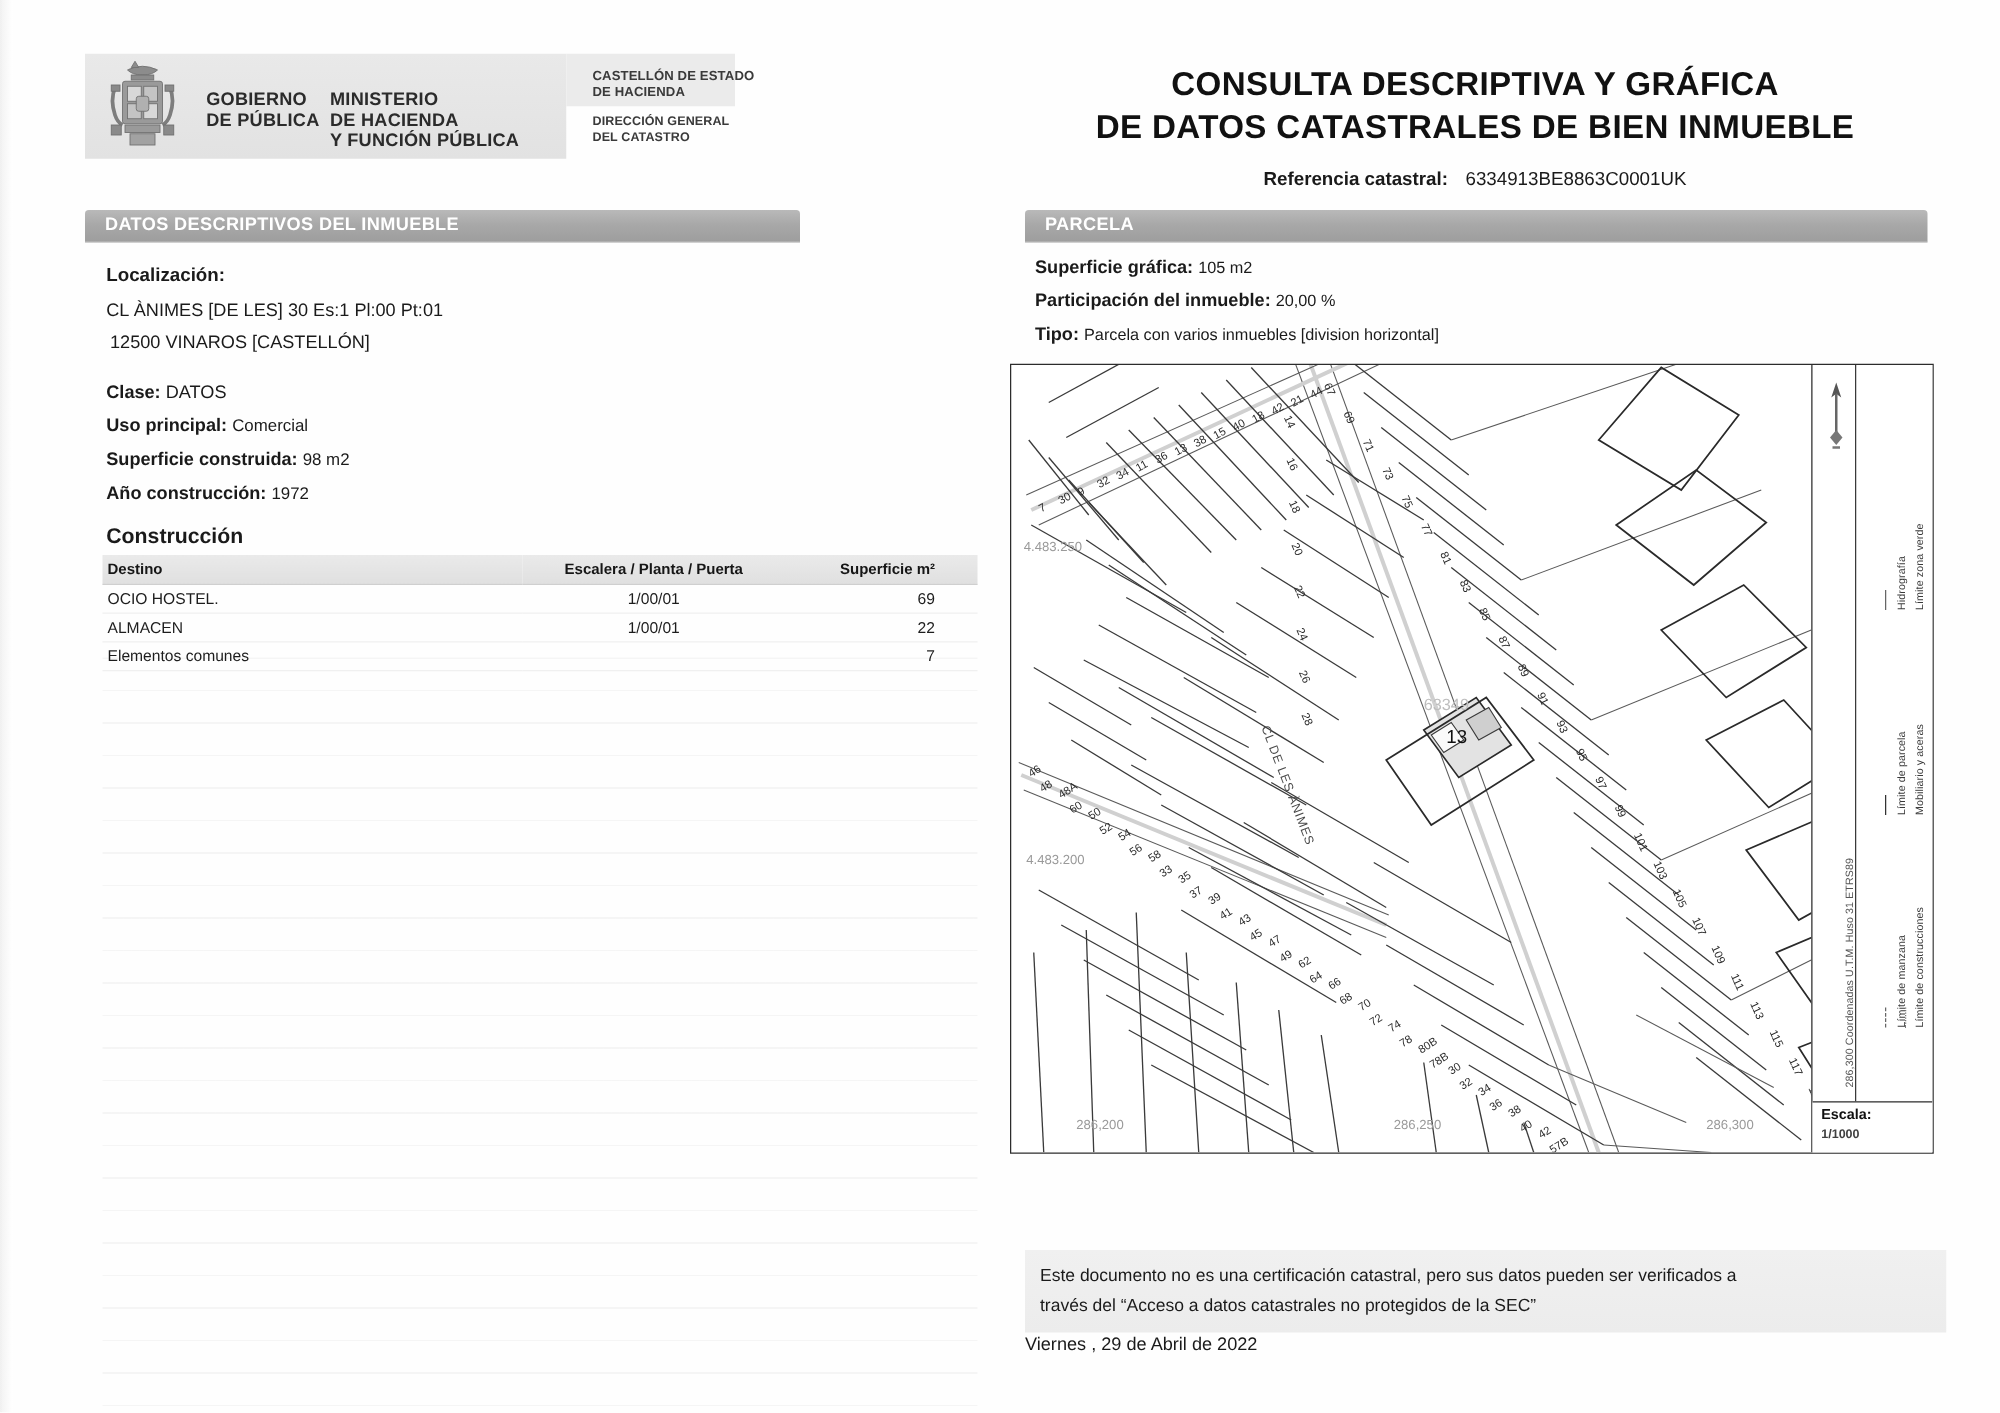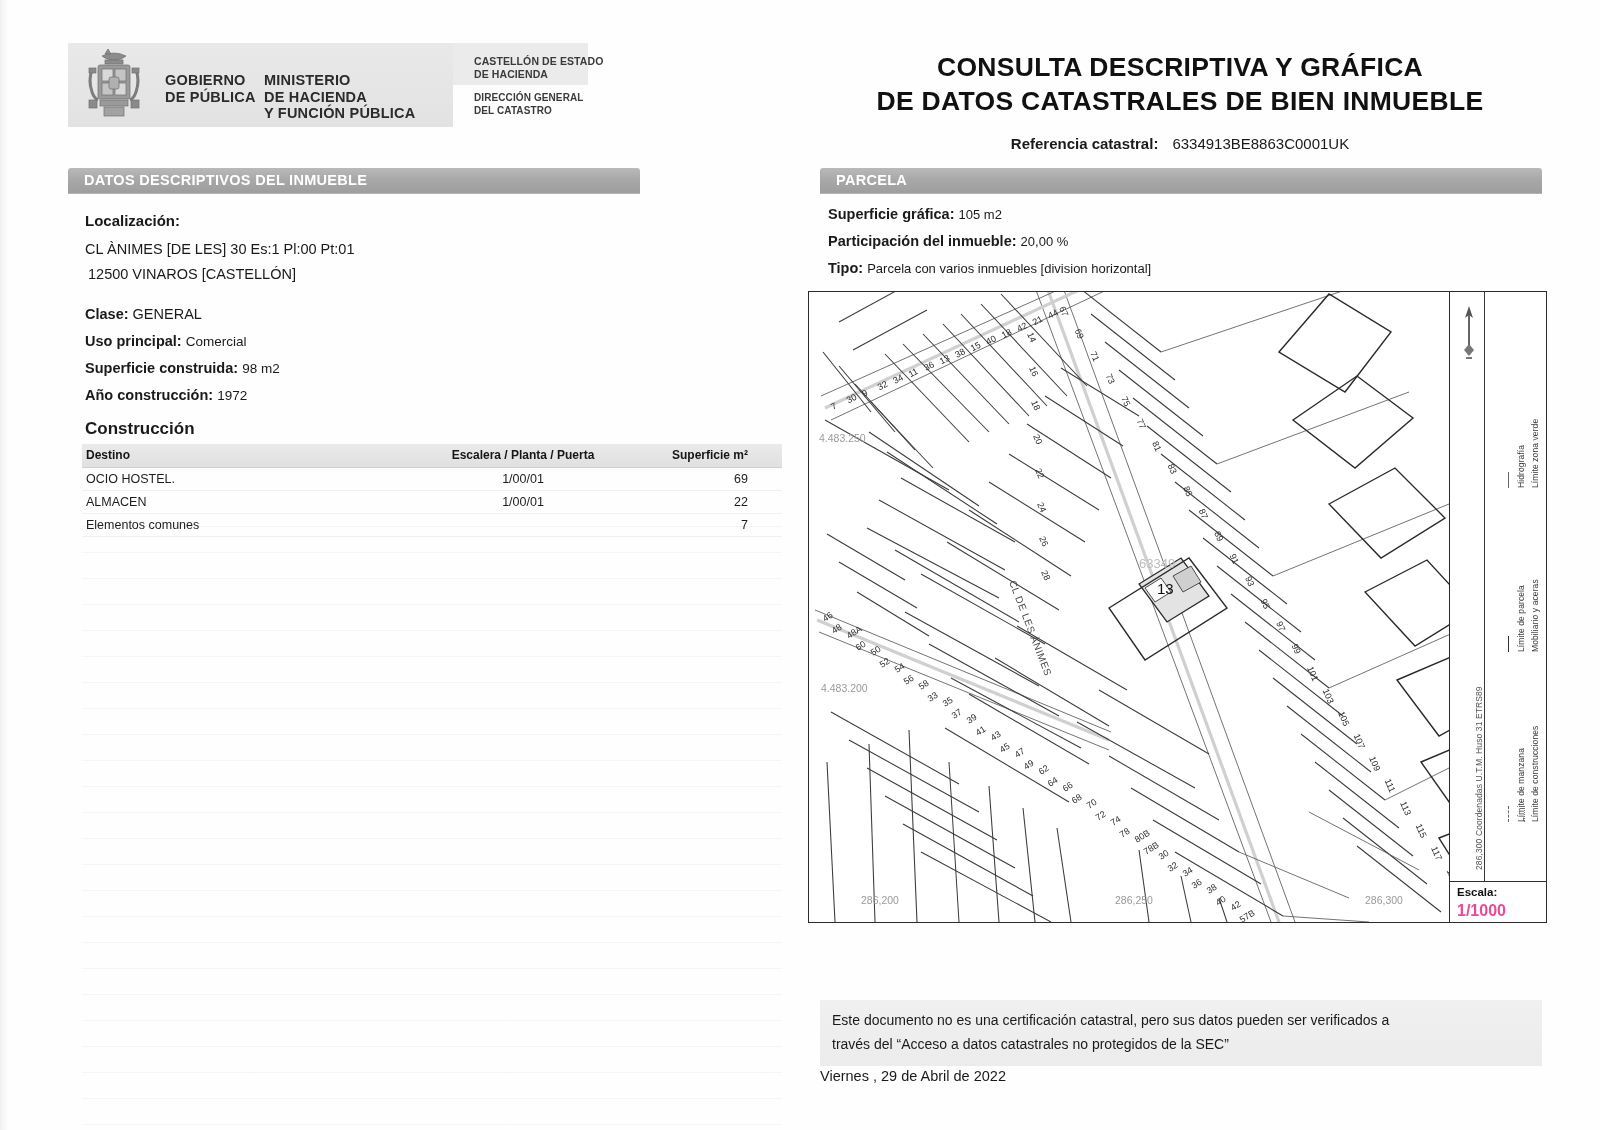--- a/index.html
+++ b/index.html
@@ -96,39 +96,39 @@
     border:1.6px solid #2c2c2c;background:#fff;overflow:hidden;}
   #map-svg{position:absolute;left:0;top:0;}
 
   
   #legend-strip{position:absolute;right:0;top:0;width:96px;height:630px;
     border-left:1.6px solid #2c2c2c;background:#fff;}
   #legend-divider{position:absolute;left:34px;top:0;width:1.2px;height:592px;background:#3a3a3a;}
   #scale-box{position:absolute;left:0;bottom:0;width:96px;height:40px;
     border-top:1.6px solid #2c2c2c;background:#fff;}
   #scale-box .sl{position:absolute;left:7px;top:4px;font-size:11.5px;font-weight:bold;color:#111;}
-  #scale-box .sv{position:absolute;left:7px;top:20px;font-size:16px;font-weight:bold;color:#ec4899;}
+  #scale-box .sv{position:absolute;left:7px;top:20px;font-size:10px;font-weight:bold;color:#404040;}
 
   .vtext{position:absolute;transform-origin:0 0;transform:rotate(-90deg);
     white-space:nowrap;font-size:8.5px;color:#4a4a4a;letter-spacing:.1px;}
   .vtext.key{color:#3a3a3a;}
   .legend-line{position:absolute;width:16px;height:0;border-top:1.3px solid #555;
     transform-origin:0 0;transform:rotate(-90deg);}
   .legend-line.dash{border-top:1.3px dashed #666;}
   .legend-line.dot{border-top:1.2px dotted #777;}
 
   #north-arrow{position:absolute;left:1462px;top:300px;width:22px;height:62px;}
 
   
   .coord{position:absolute;font-size:10.5px;color:#9a9a9a;font-family:"Liberation Sans",sans-serif;}
 
   
   #footer-note{position:absolute;left:820px;top:1000px;width:700px;
     font-size:14px;line-height:24px;color:#1a1a1a;
-    background:linear-gradient(180deg,#f0f0f0,#ececec);padding:8px 10px 10px 12px;}
+    background:linear-gradient(180deg,#f0f0f0,#ececec);padding:8px 25px 10px 12px;}
   #footer-date{position:absolute;left:820px;top:1068px;width:700px;
     font-size:14.5px;color:#1a1a1a;padding-right:28px;}
 </style>
 </head>
 <body>
 
 <div class="scan-edge"></div>
 
 <div id="logo-band"></div>
 <div id="sec-band"></div>
@@ -193,21 +193,21 @@
 
 <div id="left-panel">
   <div class="rules"></div>
 
   <div class="fld" id="loc-label">Localización:</div>
   <div class="fld" id="loc1">CL ÀNIMES [DE LES] 30 Es:1 Pl:00 Pt:01</div>
   <div class="fld" id="loc2">12500 VINAROS [CASTELLÓN]</div>
 
   <div class="fld" id="f-clase">
     <b>Clase:</b>
-    <span class="v" style="font-size:14.5px">GENERAL</span>
+    <span class="v" style="font-size:14.5px">DATOS</span>
   </div>
   <div class="fld" id="f-uso">
     <b>Uso principal:</b>
     <span class="v">Comercial</span>
   </div>
   <div class="fld" id="f-sup">
     <b>Superficie construida:</b>
     <span class="v">98 m2</span>
   </div>
   <div class="fld" id="f-anyo">

